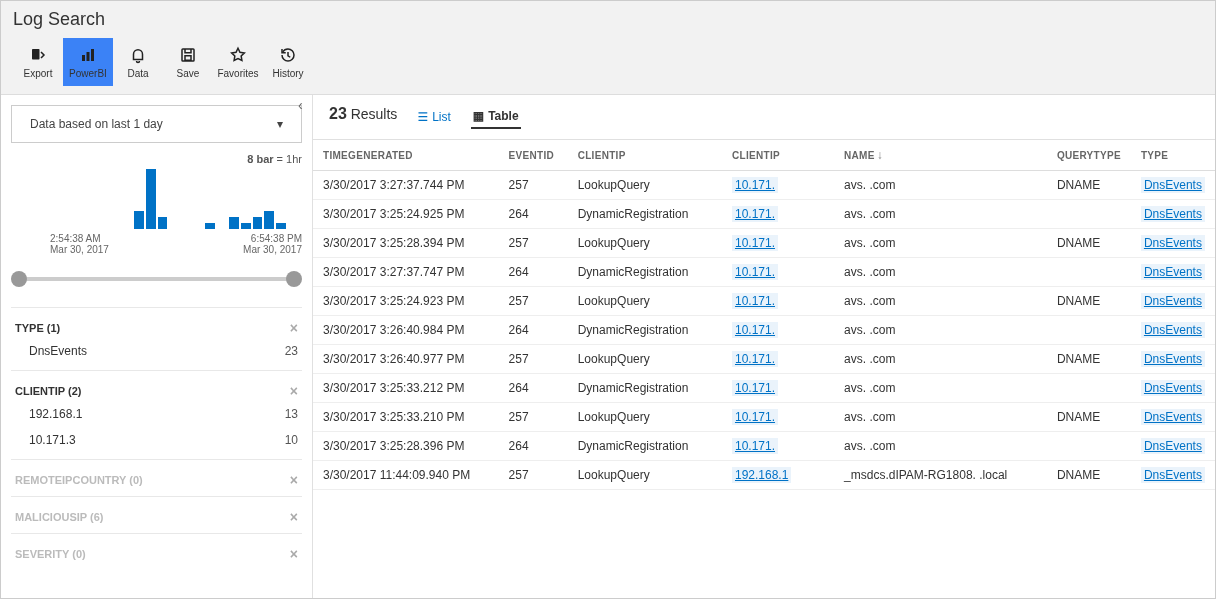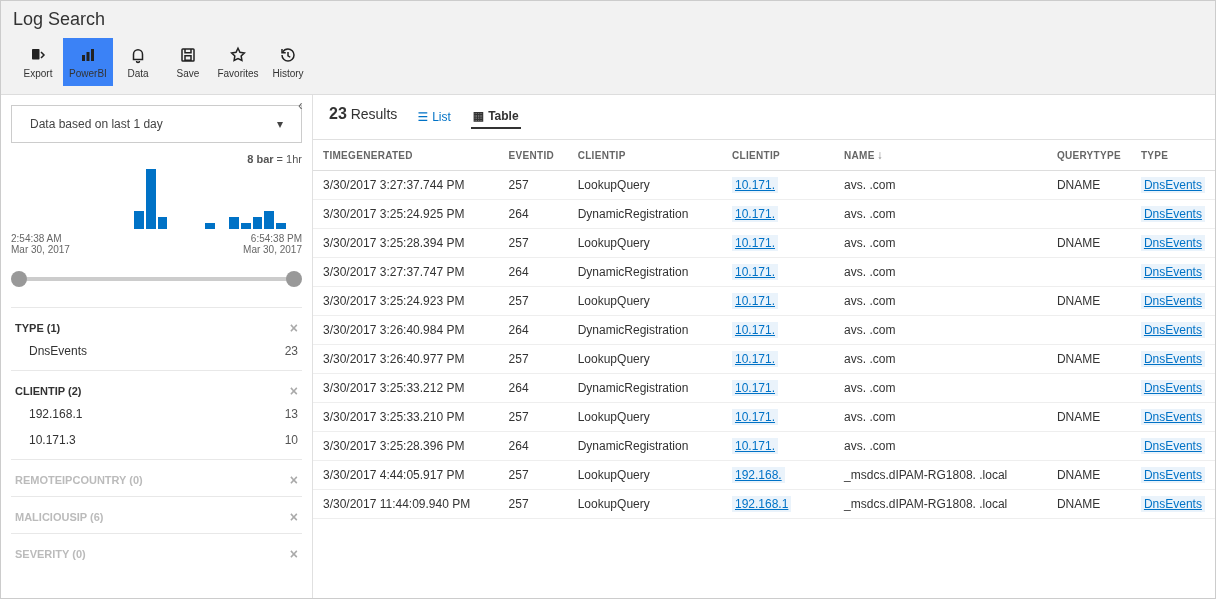--- a/index.html
+++ b/index.html
@@ -113,21 +113,21 @@
     flex: 1;
     background: #0072c6;
   }
   .chart-axis {
     display: flex;
     justify-content: space-between;
     font-size: 10px;
     color: #666;
     margin-top: 4px;
   }
-  .axis-col { display: flex; flex-direction: column; }
+  .axis-col { display: flex; flex-direction: column; margin-left: 39px; }
   .slider {
     position: relative;
     height: 20px;
     margin: 14px 6px 18px 6px;
   }
   .slider-track {
     position: absolute;
     top: 8px;
     left: 0; right: 0;
     height: 4px;
@@ -503,29 +503,20 @@
             <tr>
               <td>3/30/2017 3:25:28.396 PM</td>
               <td>264</td>
               <td>DynamicRegistration</td>
               <td><span class="link-cell">10.171.</span></td>
               <td>avs.      .com</td>
               <td></td>
               <td><span class="link-cell">DnsEvents</span></td>
             </tr>
             <tr>
-              <td>3/30/2017 4:44:05.917 PM</td>
-              <td>257</td>
-              <td>LookupQuery</td>
-              <td><span class="link-cell">192.168.</span></td>
-              <td>_msdcs.dIPAM-RG1808.       .local</td>
-              <td>DNAME</td>
-              <td><span class="link-cell">DnsEvents</span></td>
-            </tr>
-            <tr>
               <td>3/30/2017 11:44:09.940 PM</td>
               <td>257</td>
               <td>LookupQuery</td>
               <td><span class="link-cell">192.168.1</span></td>
               <td>_msdcs.dIPAM-RG1808.       .local</td>
               <td>DNAME</td>
               <td><span class="link-cell">DnsEvents</span></td>
             </tr>
           </tbody>
       </table>

